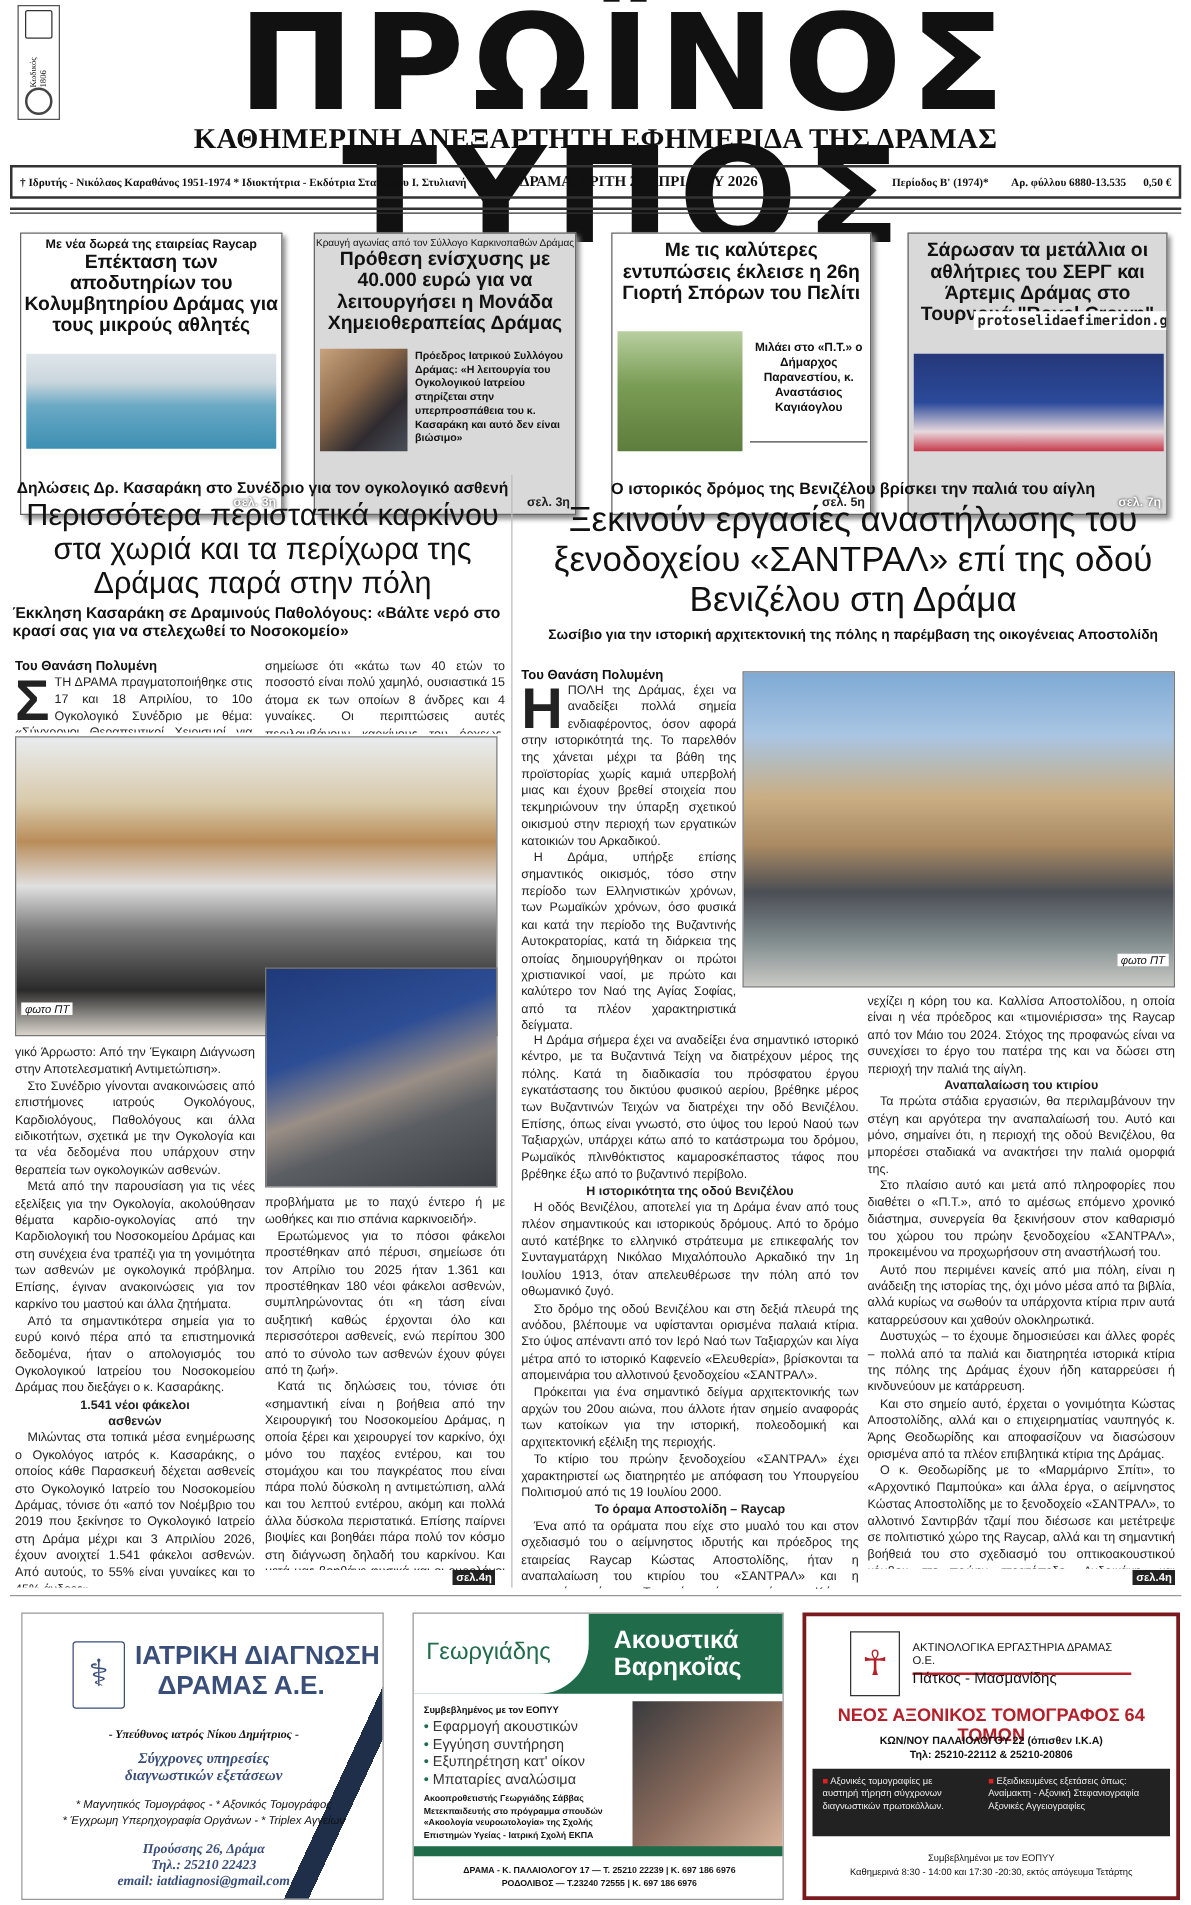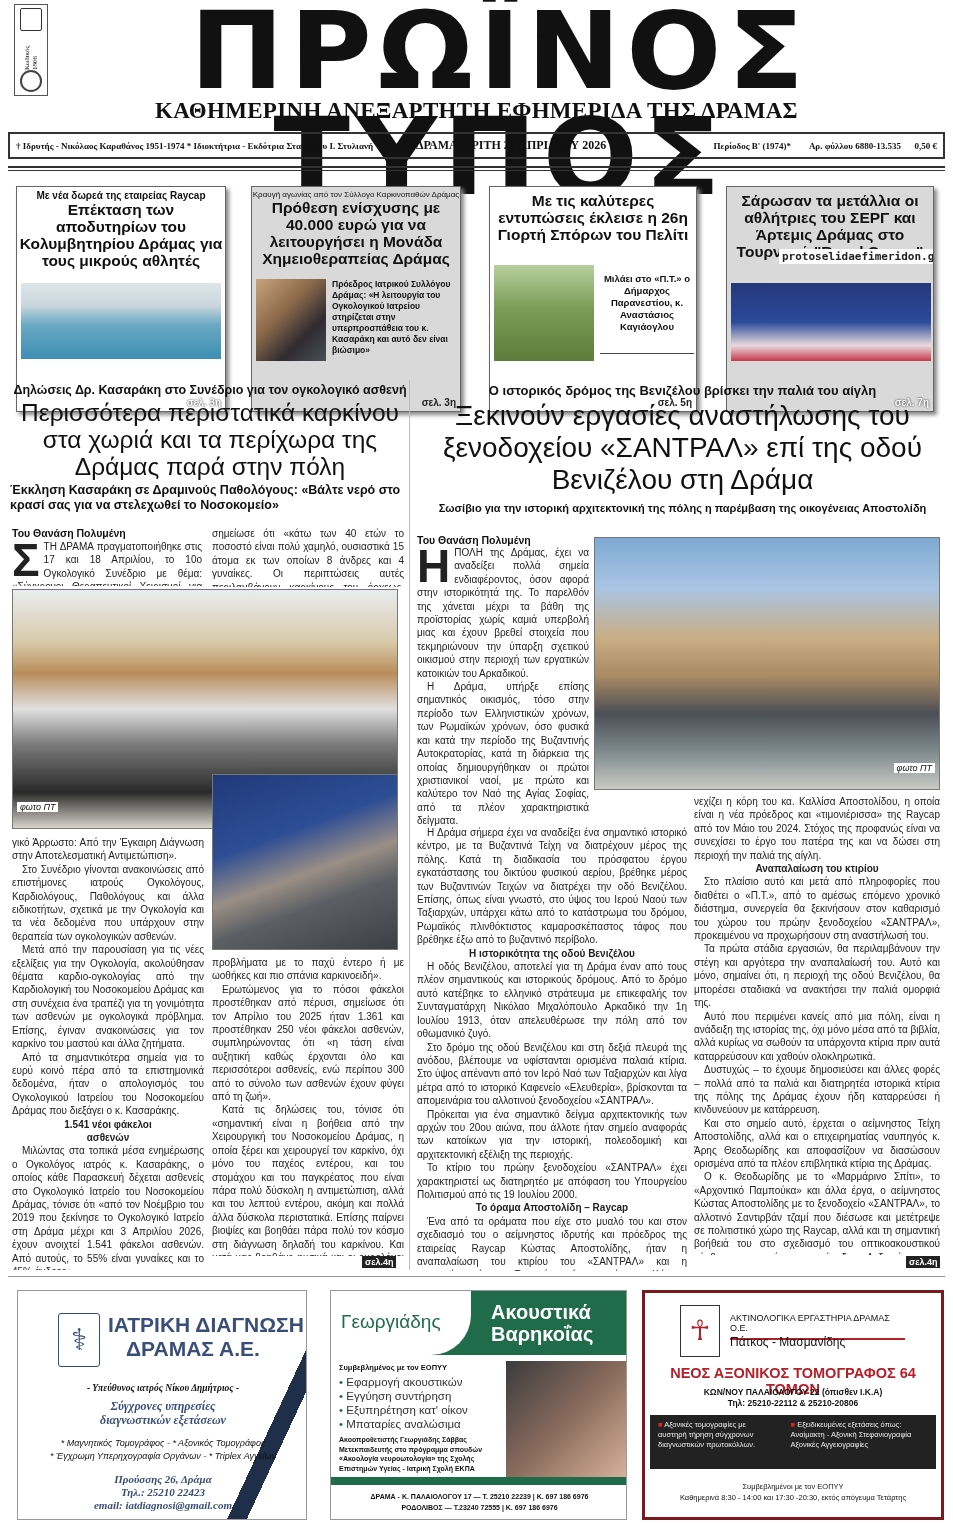--- a/index.html
+++ b/index.html
@@ -112,21 +112,21 @@
   <p style="text-indent:0">γικό Άρρωστο: Από την Έγκαιρη Διάγνωση στην Αποτελεσματική Αντιμετώπιση».</p>
   <p>Στο Συνέδριο γίνονται ανακοινώσεις από επιστήμονες ιατρούς Ογκολόγους, Καρδιολόγους, Παθολόγους και άλλα ειδικοτήτων, σχετικά με την Ογκολογία και τα νέα δεδομένα που υπάρχουν στην θεραπεία των ογκολογικών ασθενών.</p>
   <p>Μετά από την παρουσίαση για τις νέες εξελίξεις για την Ογκολογία, ακολούθησαν θέματα καρδιο-ογκολογίας από την Καρδιολογική του Νοσοκομείου Δράμας και στη συνέχεια ένα τραπέζι για τη γονιμότητα των ασθενών με ογκολογικά πρόβλημα. Επίσης, έγιναν ανακοινώσεις για τον καρκίνο του μαστού και άλλα ζητήματα.</p>
   <p>Από τα σημαντικότερα σημεία για το ευρύ κοινό πέρα από τα επιστημονικά δεδομένα, ήταν ο απολογισμός του Ογκολογικού Ιατρείου του Νοσοκομείου Δράμας που διεξάγει ο κ. Κασαράκης.</p>
   <h4 style="padding:0 40px">1.541 νέοι φάκελοι ασθενών</h4>
   <p>Μιλώντας στα τοπικά μέσα ενημέρωσης ο Ογκολόγος ιατρός κ. Κασαράκης, ο οποίος κάθε Παρασκευή δέχεται ασθενείς στο Ογκολογικό Ιατρείο του Νοσοκομείου Δράμας, τόνισε ότι «από τον Νοέμβριο του 2019 που ξεκίνησε το Ογκολογικό Ιατρείο στη Δράμα μέχρι και 3 Απριλίου 2026, έχουν ανοιχτεί 1.541 φάκελοι ασθενών. Από αυτούς, το 55% είναι γυναίκες και το 45% άνδρες».</p>
 
 </div>
 <div class="abs col" style="left:212px;top:956px;width:192px;height:300px">
   <p style="text-indent:0">προβλήματα με το παχύ έντερο ή με ωοθήκες και πιο σπάνια καρκινοειδή».</p>
-  <p>Ερωτώμενος για το πόσοι φάκελοι προστέθηκαν από πέρυσι, σημείωσε ότι τον Απρίλιο του 2025 ήταν 1.361 και προστέθηκαν 250 νέοι φάκελοι ασθενών, συμπληρώνοντας ότι «η τάση είναι αυξητική καθώς έρχονται όλο και περισσότεροι ασθενείς, ενώ περίπου 300 από το σύνολο των ασθενών έχουν φύγει από τη ζωή».</p>
+  <p>Ερωτώμενος για το πόσοι φάκελοι προστέθηκαν από πέρυσι, σημείωσε ότι τον Απρίλιο του 2025 ήταν 1.361 και προστέθηκαν 180 νέοι φάκελοι ασθενών, συμπληρώνοντας ότι «η τάση είναι αυξητική καθώς έρχονται όλο και περισσότεροι ασθενείς, ενώ περίπου 300 από το σύνολο των ασθενών έχουν φύγει από τη ζωή».</p>
   <p>Κατά τις δηλώσεις του, τόνισε ότι «σημαντική είναι η βοήθεια από την Χειρουργική του Νοσοκομείου Δράμας, η οποία ξέρει και χειρουργεί τον καρκίνο, όχι μόνο του παχέος εντέρου, και του στομάχου και του παγκρέατος που είναι πάρα πολύ δύσκολη η αντιμετώπιση, αλλά και του λεπτού εντέρου, ακόμη και πολλά άλλα δύσκολα περιστατικά. Επίσης παίρνει βιοψίες και βοηθάει πάρα πολύ τον κόσμο στη διάγνωση δηλαδή του καρκίνου. Και μετά μας βοηθάνε φυσικά και οι ουρολόγοι και οι γυναικολόγοι και η ΩΡΛ κλινική».</p>
 </div>
 <div class="abs pgtag" style="left:362px;top:1256px">σελ.4η</div>
 <div class="abs" style="left:409px;top:380px;width:1px;height:890px;background:#bbb"></div>
 
 <div class="abs" style="left:415px;top:383px;width:535px">
   <div class="kick" style="font-size:13px">Ο ιστορικός δρόμος της Βενιζέλου βρίσκει την παλιά του αίγλη</div>
   <div class="bighead" style="font-size:28px;line-height:32px;margin-top:2px">Ξεκινούν εργασίες αναστήλωσης του ξενοδοχείου «ΣΑΝΤΡΑΛ» επί της οδού Βενιζέλου στη Δράμα</div>
   <div class="sub" style="font-size:11px;text-align:center;margin-top:5px">Σωσίβιο για την ιστορική αρχιτεκτονική της πόλης η παρέμβαση της οικογένειας Αποστολίδη</div>
 </div>
@@ -145,25 +145,25 @@
   <p>Η οδός Βενιζέλου, αποτελεί για τη Δράμα έναν από τους πλέον σημαντικούς και ιστορικούς δρόμους. Από το δρόμο αυτό κατέβηκε το ελληνικό στράτευμα με επικεφαλής τον Συνταγματάρχη Νικόλαο Μιχαλόπουλο Αρκαδικό την 1η Ιουλίου 1913, όταν απελευθέρωσε την πόλη από τον οθωμανικό ζυγό.</p>
   <p>Στο δρόμο της οδού Βενιζέλου και στη δεξιά πλευρά της ανόδου, βλέπουμε να υφίστανται ορισμένα παλαιά κτίρια. Στο ύψος απέναντι από τον Ιερό Ναό των Ταξιαρχών και λίγα μέτρα από το ιστορικό Καφενείο «Ελευθερία», βρίσκονται τα απομεινάρια του αλλοτινού ξενοδοχείου «ΣΑΝΤΡΑΛ».</p>
   <p>Πρόκειται για ένα σημαντικό δείγμα αρχιτεκτονικής των αρχών του 20ου αιώνα, που άλλοτε ήταν σημείο αναφοράς των κατοίκων για την ιστορική, πολεοδομική και αρχιτεκτονική εξέλιξη της περιοχής.</p>
   <p>Το κτίριο του πρώην ξενοδοχείου «ΣΑΝΤΡΑΛ» έχει χαρακτηριστεί ως διατηρητέο με απόφαση του Υπουργείου Πολιτισμού από τις 19 Ιουλίου 2000.</p>
   <h4>Το όραμα Αποστολίδη – Raycap</h4>
   <p>Ένα από τα οράματα που είχε στο μυαλό του και στον σχεδιασμό του ο αείμνηστος ιδρυτής και πρόεδρος της εταιρείας Raycap Κώστας Αποστολίδης, ήταν η αναπαλαίωση του κτιρίου του «ΣΑΝΤΡΑΛ» και η αποκατάστασή του. Τον χώρο είχε αγοράσει ο Κώστας Αποστολίδης και μέσω της Raycap είχε στόχο να προχωρήσει στην αναπαλαίωση και ανακαίνισή του. Το όραμα αυτό σήμερα συ-</p>
 </div>
 <div class="abs col" style="left:694px;top:795px;width:246px;height:460px">
   <p style="text-indent:0">νεχίζει η κόρη του κα. Καλλίσα Αποστολίδου, η οποία είναι η νέα πρόεδρος και «τιμονιέρισσα» της Raycap από τον Μάιο του 2024. Στόχος της προφανώς είναι να συνεχίσει το έργο του πατέρα της και να δώσει στη περιοχή την παλιά της αίγλη.</p>
   <h4>Αναπαλαίωση του κτιρίου</h4>
+  <p>Τα πρώτα στάδια εργασιών, θα περιλαμβάνουν την στέγη και αργότερα την αναπαλαίωσή του. Αυτό και μόνο, σημαίνει ότι, η περιοχή της οδού Βενιζέλου, θα μπορέσει σταδιακά να ανακτήσει την παλιά ομορφιά της.</p>
   <p>Στο πλαίσιο αυτό και μετά από πληροφορίες που διαθέτει ο «Π.Τ.», από το αμέσως επόμενο χρονικό διάστημα, συνεργεία θα ξεκινήσουν στον καθαρισμό του χώρου του πρώην ξενοδοχείου «ΣΑΝΤΡΑΛ», προκειμένου να προχωρήσουν στη αναστήλωσή του.</p>
-  <p>Τα πρώτα στάδια εργασιών, θα περιλαμβάνουν την στέγη και αργότερα την αναπαλαίωσή του. Αυτό και μόνο, σημαίνει ότι, η περιοχή της οδού Βενιζέλου, θα μπορέσει σταδιακά να ανακτήσει την παλιά ομορφιά της.</p>
   <p>Αυτό που περιμένει κανείς από μια πόλη, είναι η ανάδειξη της ιστορίας της, όχι μόνο μέσα από τα βιβλία, αλλά κυρίως να σωθούν τα υπάρχοντα κτίρια πριν αυτά καταρρεύσουν και χαθούν ολοκληρωτικά.</p>
   <p>Δυστυχώς – το έχουμε δημοσιεύσει και άλλες φορές – πολλά από τα παλιά και διατηρητέα ιστορικά κτίρια της πόλης της Δράμας έχουν ήδη καταρρεύσει ή κινδυνεύουν με κατάρρευση.</p>
-  <p>Και στο σημείο αυτό, έρχεται ο αείμνηστος Τείχη Αποστολίδης, αλλά και ο επιχειρηματίας ναυπηγός κ. Άρης Θεοδωρίδης και αποφασίζουν να διασώσουν ορισμένα από τα πλέον επιβλητικά κτίρια της Δράμας.</p>
+  <p>Και στο σημείο αυτό, έρχεται ο γονιμότητα Κώστας Αποστολίδης, αλλά και ο επιχειρηματίας ναυπηγός κ. Άρης Θεοδωρίδης και αποφασίζουν να διασώσουν ορισμένα από τα πλέον επιβλητικά κτίρια της Δράμας.</p>
   <p>Ο κ. Θεοδωρίδης με το «Μαρμάρινο Σπίτι», το «Αρχοντικό Παμπούκα» και άλλα έργα, ο αείμνηστος Κώστας Αποστολίδης με το ξενοδοχείο «ΣΑΝΤΡΑΛ», το αλλοτινό Σαντιρβάν τζαμί που διέσωσε και μετέτρεψε σε πολιτιστικό χώρο της Raycap, αλλά και τη σημαντική βοήθειά του στο σχεδιασμό του οπτικοακουστικού κόμβου στο πρώην στρατόπεδο «Ανδρικάκη» και πολλά άλλα.</p>
 
 </div>
 <div class="abs pgtag" style="left:906px;top:1256px">σελ.4η</div>
 <div class="abs" style="left:8px;top:1276px;width:937px;height:1px;background:#999"></div>
 
 <div class="abs ad" style="left:17px;width:290px;background:linear-gradient(115deg,#fff 0%,#fff 80%,#1f2f4a 80%,#1f2f4a 85%,#fff 85%)">
   <div class="abs" style="left:40px;top:22px;width:42px;height:54px;border:1px solid #3a4e7a;border-radius:3px;font-size:30px;color:#3a4e7a;text-align:center;line-height:52px">⚕</div>
   <div class="abs" style="left:90px;top:22px;font-size:21px;color:#3a4e7a;font-weight:bold;line-height:24px">
     <div>ΙΑΤΡΙΚΗ ΔΙΑΓΝΩΣΗ</div>

